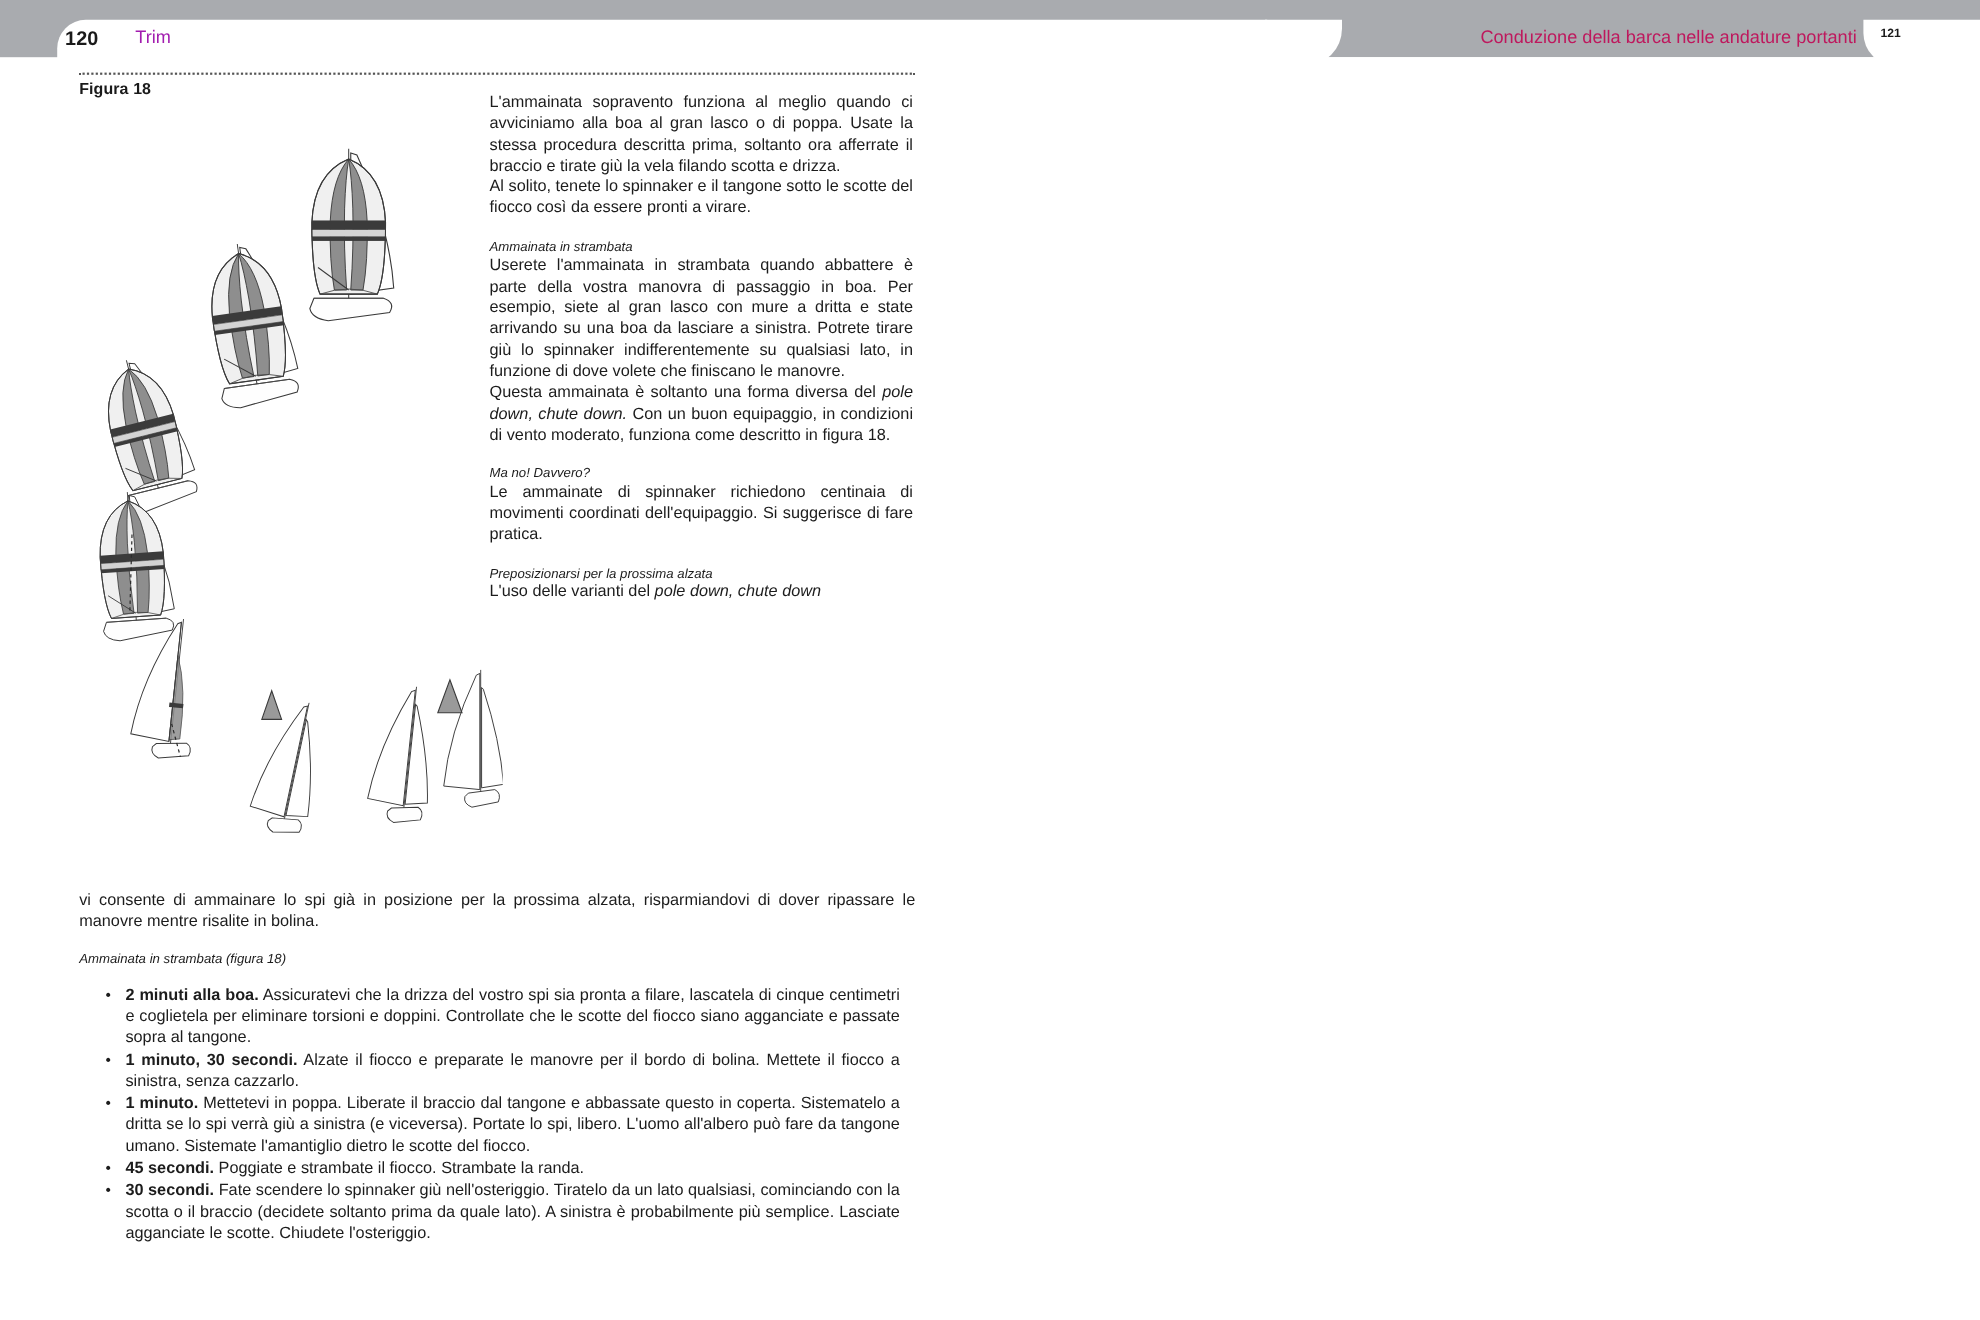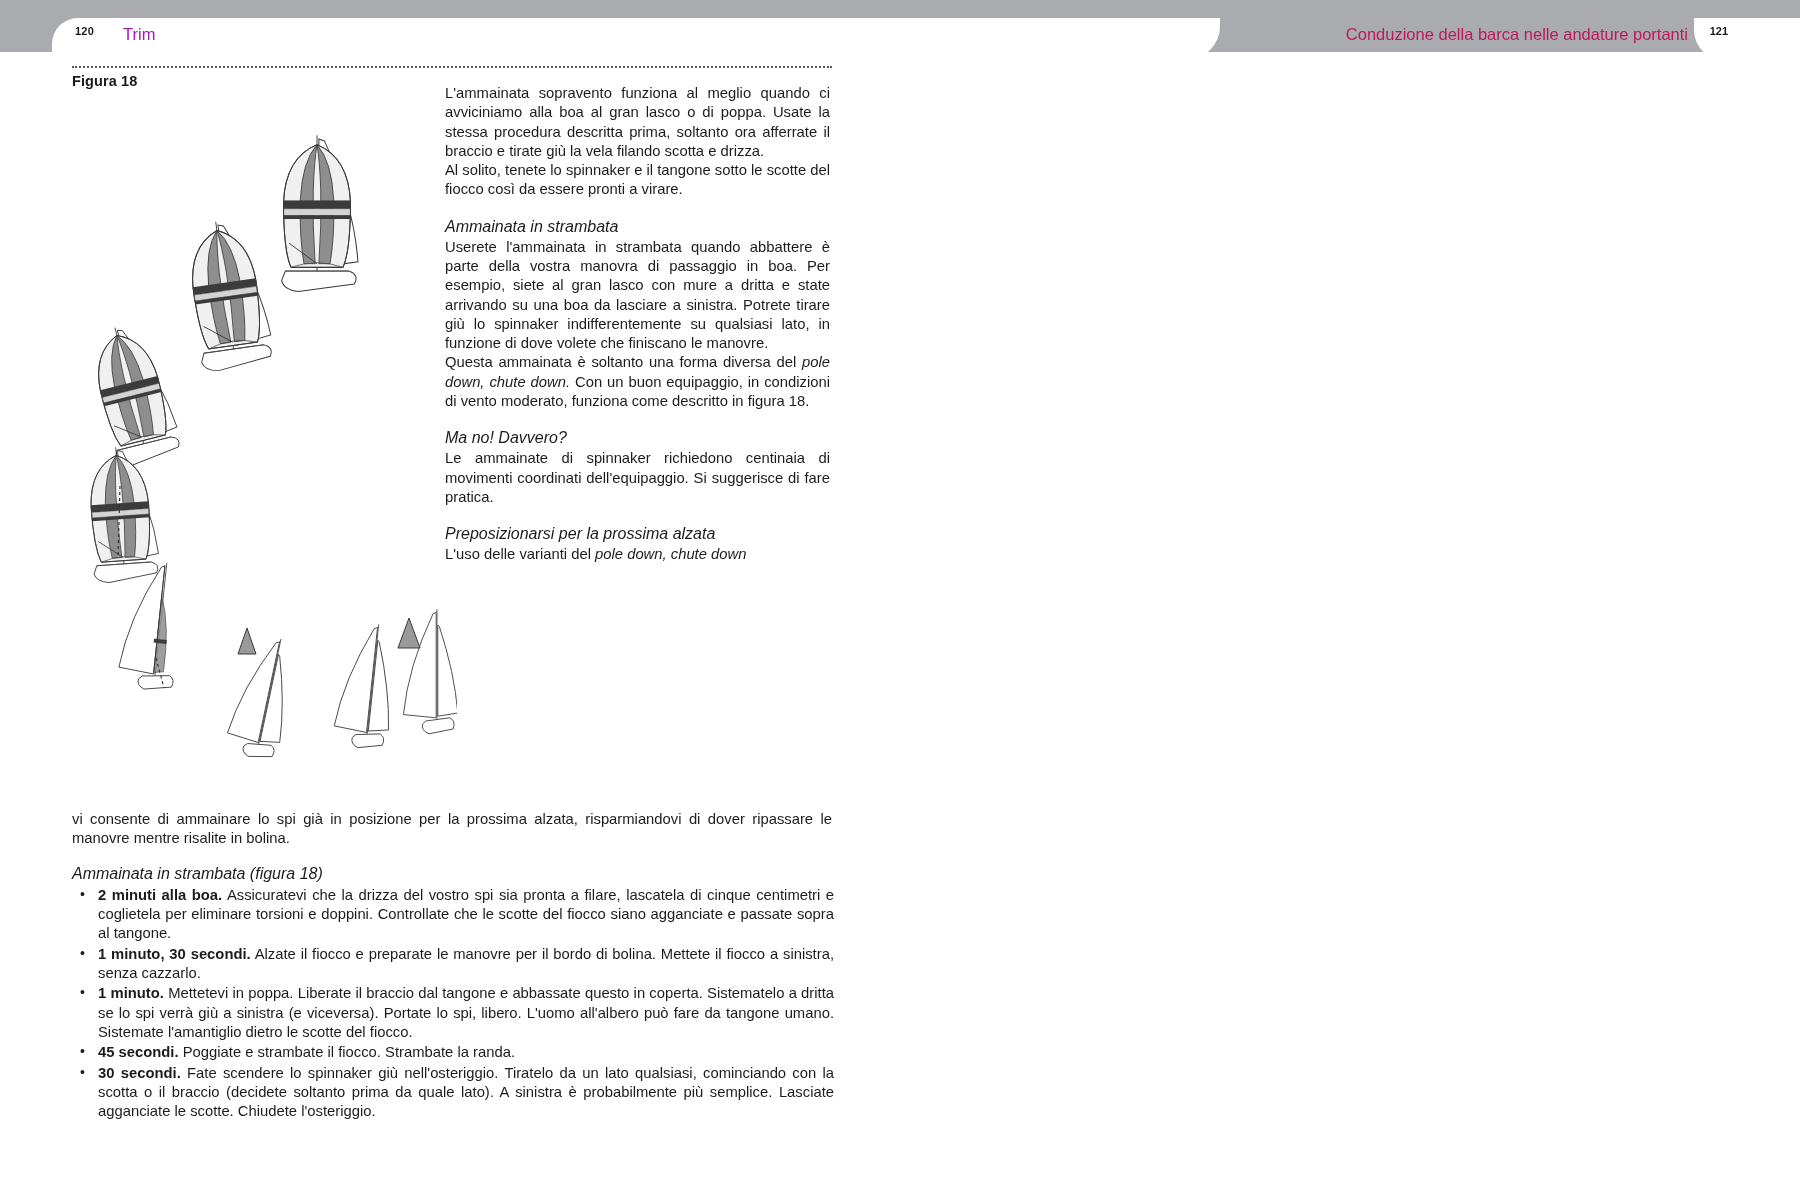--- a/index.html
+++ b/index.html
@@ -54,22 +54,22 @@
   .hdr-left-notch {
     position: absolute;
     left: 1150px; top: 18px;
     width: 70px; height: 42px;
     background: #ffffff;
     border-bottom-right-radius: 34px;
   }
 
   .pagenum-left {
     position: absolute;
-    left: 75px; top: 25px;
-    font-size: 11px; font-weight: bold;
+    left: 59px; top: 25px;
+    font-size: 18px; font-weight: bold;
     letter-spacing: 0.2px;
   }
   .runhead-left {
     position: absolute;
     left: 123px; top: 25px;
     font-size: 16.5px; font-weight: normal;
     color: #a21caf;
   }
   .runhead-right {
     position: absolute;
@@ -103,29 +103,29 @@
   
   .body-col {
     font-size: 14.8px;
     line-height: 1.305;
     text-align: justify;
     color: #1c1c1c;
   }
   .body-col p { margin: 0; }
   .h-sub {
     font-style: italic;
-    font-size: 16px;
+    font-size: 12px;
     margin-top: 17px;
     margin-bottom: 0px;
     text-align: left;
   }
 
   ul.bl {
     list-style: none;
-    margin: 0; padding: 0;
+    margin: 16px; padding: 0;
   }
   ul.bl li {
     position: relative;
     padding-left: 26px;
     margin-top: 1px;
     text-align: justify;
   }
   ul.bl li::before {
     content: "\2022";
     position: absolute;

